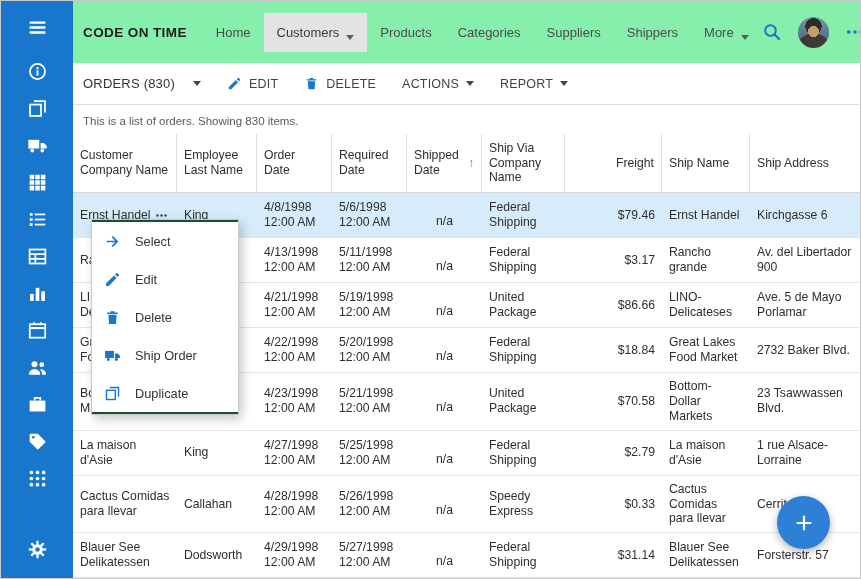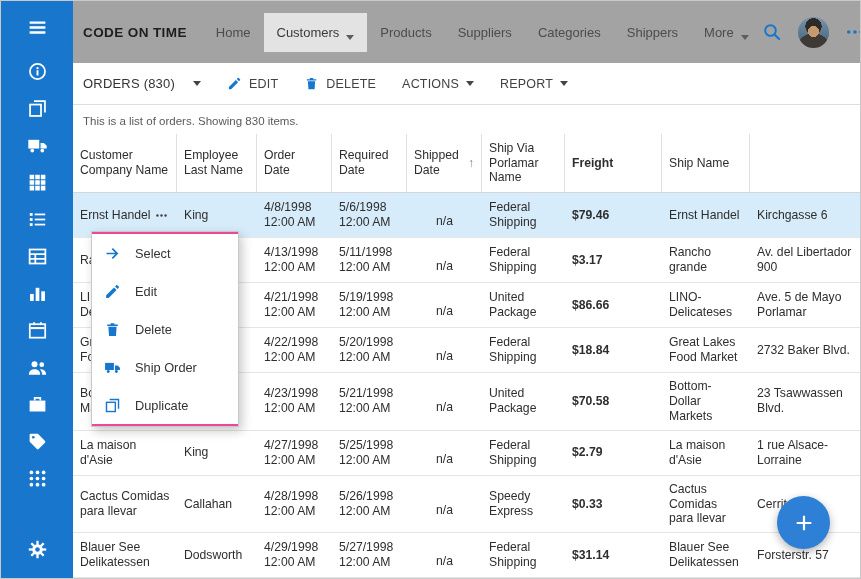--- a/index.html
+++ b/index.html
@@ -16,21 +16,21 @@
               color: #fff; cursor: pointer; flex: 0 0 auto; }
   .side-btn.side-first { margin-bottom: 7px; }
   .side-btn:last-child { margin-top: auto; }
   .side-btn span { display: flex; }
   .side-btn svg { width: 21px; height: 21px; display: block; }
 
   
   .main { flex: 1; display: flex; flex-direction: column; min-width: 0; }
 
   
-  .navbar { flex: 0 0 62px; height: 62px; display: flex; align-items: center; padding: 0 14px 0 10px; background: #a3a3a3; }
+  .navbar { flex: 0 0 62px; height: 62px; display: flex; align-items: center; padding: 0 14px 0 10px; background: #86efac; }
   .brand { font-size: 13.5px; font-weight: bold; letter-spacing: .4px; color: #1e1e1e;
            margin-right: 16px; white-space: nowrap; }
   .nav-items { display: flex; align-items: center; }
   .nav-item { display: flex; align-items: flex-end; gap: 7px; padding: 12px 13px; font-size: 13px;
               color: #4c4c4c; cursor: pointer; white-space: nowrap; }
   .nav-item.active { background: var(--nav-active, #e3e3e3); color: #3a3a3a; }
   .caret { width: 0; height: 0; border-left: 4px solid transparent; border-right: 4px solid transparent;
            border-top: 5px solid #5d5d5d; display: inline-block; }
   .caret.dark { border-top-color: #454545; }
   .nav-right { margin-left: auto; display: flex; align-items: center; gap: 16px; }
@@ -71,28 +71,28 @@
   .gcell { padding: 6px 7px; font-size: 12.2px; color: #2e2e2e; line-height: 1.22;
            display: flex; align-items: center; overflow: hidden; }
   .cellt { overflow-wrap: break-word; min-width: 0; }
   .c1 { flex: 0 0 104px; width: 104px; }
   .c2 { flex: 0 0 80px;  width: 80px; }
   .c3 { flex: 0 0 75px;  width: 75px; }
   .c4 { flex: 0 0 75px;  width: 75px; }
   .c5 { flex: 0 0 75px;  width: 75px; }
   .grid-row .c5 { justify-content: center; text-align: center; margin-top: 13px; }
   .c6 { flex: 0 0 83px;  width: 83px; }
-  .c7 { flex: 0 0 97px;  width: 97px; text-align: right; font-weight: bold; }
+  .c7 { flex: 0 0 97px;  width: 97px; justify-content: flex-end; text-align: right; }
   .c8 { flex: 0 0 88px;  width: 88px; }
   .c9 { flex: 0 0 112px; width: 112px; }
   .row-menu { display: flex; color: #3f3f3f; margin-left: 5px; cursor: pointer; flex: 0 0 auto; }
   .row-menu svg { width: 13px; height: 13px; }
 
   
-  .context-menu { position: absolute; left: 90px; top: 230px; width: 148px; background: #ec4899;
+  .context-menu { position: absolute; left: 90px; top: 218px; width: 148px; background: #14532d;
                   border: 1px solid #c9c9c9; box-shadow: 3px 4px 10px rgba(0,0,0,.22);
                   z-index: 20; padding: 2px 0; }
   .menu-item { display: flex; align-items: center; gap: 14px; height: 38px; padding: 0 12px;
                font-size: 12.8px; color: #333; cursor: pointer; background: #fff; }
   .menu-ic { color: var(--accent, #1777cf); display: flex; }
   .menu-ic svg { width: 17px; height: 17px; }
 
   
   .fab { position: absolute; right: 30px; bottom: 29px; width: 53px; height: 53px; border-radius: 50%;
          background: var(--fab, #2e7fd6); color: #fff; display: flex; align-items: center;
@@ -256,24 +256,24 @@
             <span>Home</span>
           </div>
           <div class="nav-item active">
             <span>Customers</span>
             <span class="caret"></span>
           </div>
           <div class="nav-item">
             <span>Products</span>
           </div>
           <div class="nav-item">
+            <span>Categories</span>
+          </div>
+          <div class="nav-item">
             <span>Suppliers</span>
-          </div>
-          <div class="nav-item">
-            <span>Categories</span>
           </div>
           <div class="nav-item">
             <span>Shippers</span>
           </div>
           <div class="nav-item">
             <span>More</span>
             <span class="caret"></span>
           </div>
         </div>
       <div class="nav-right">
@@ -345,27 +345,30 @@
             <span class="hlabel">Order Date</span>
           </div>
           <div class="gcell hcell c4">
             <span class="hlabel">Required Date</span>
           </div>
           <div class="gcell hcell c5">
             <span class="hlabel">Shipped Date</span>
             <span class="sort-arrow">↑</span>
           </div>
           <div class="gcell hcell c6">
-            <span class="hlabel">Ship Via Porlamar Name</span>
+            <span class="hlabel">Ship Via Company Name</span>
           </div>
           <div class="gcell hcell c7">
             <span class="hlabel">Freight</span>
           </div>
           <div class="gcell hcell c8">
             <span class="hlabel">Ship Name</span>
+          </div>
+          <div class="gcell hcell c9">
+            <span class="hlabel">Ship Address</span>
           </div>
         </div>
       <div class="grid-body">
           <div class="grid-row selected">
             <div class="gcell c1">
               <span class="cellt">Ernst Handel</span>
               <span class="row-menu">
                 <svg viewBox="0 0 24 24" fill="currentColor">
                   <circle cx="4.5" cy="12" r="2.2"></circle>
                   <circle cx="12" cy="12" r="2.2"></circle>

